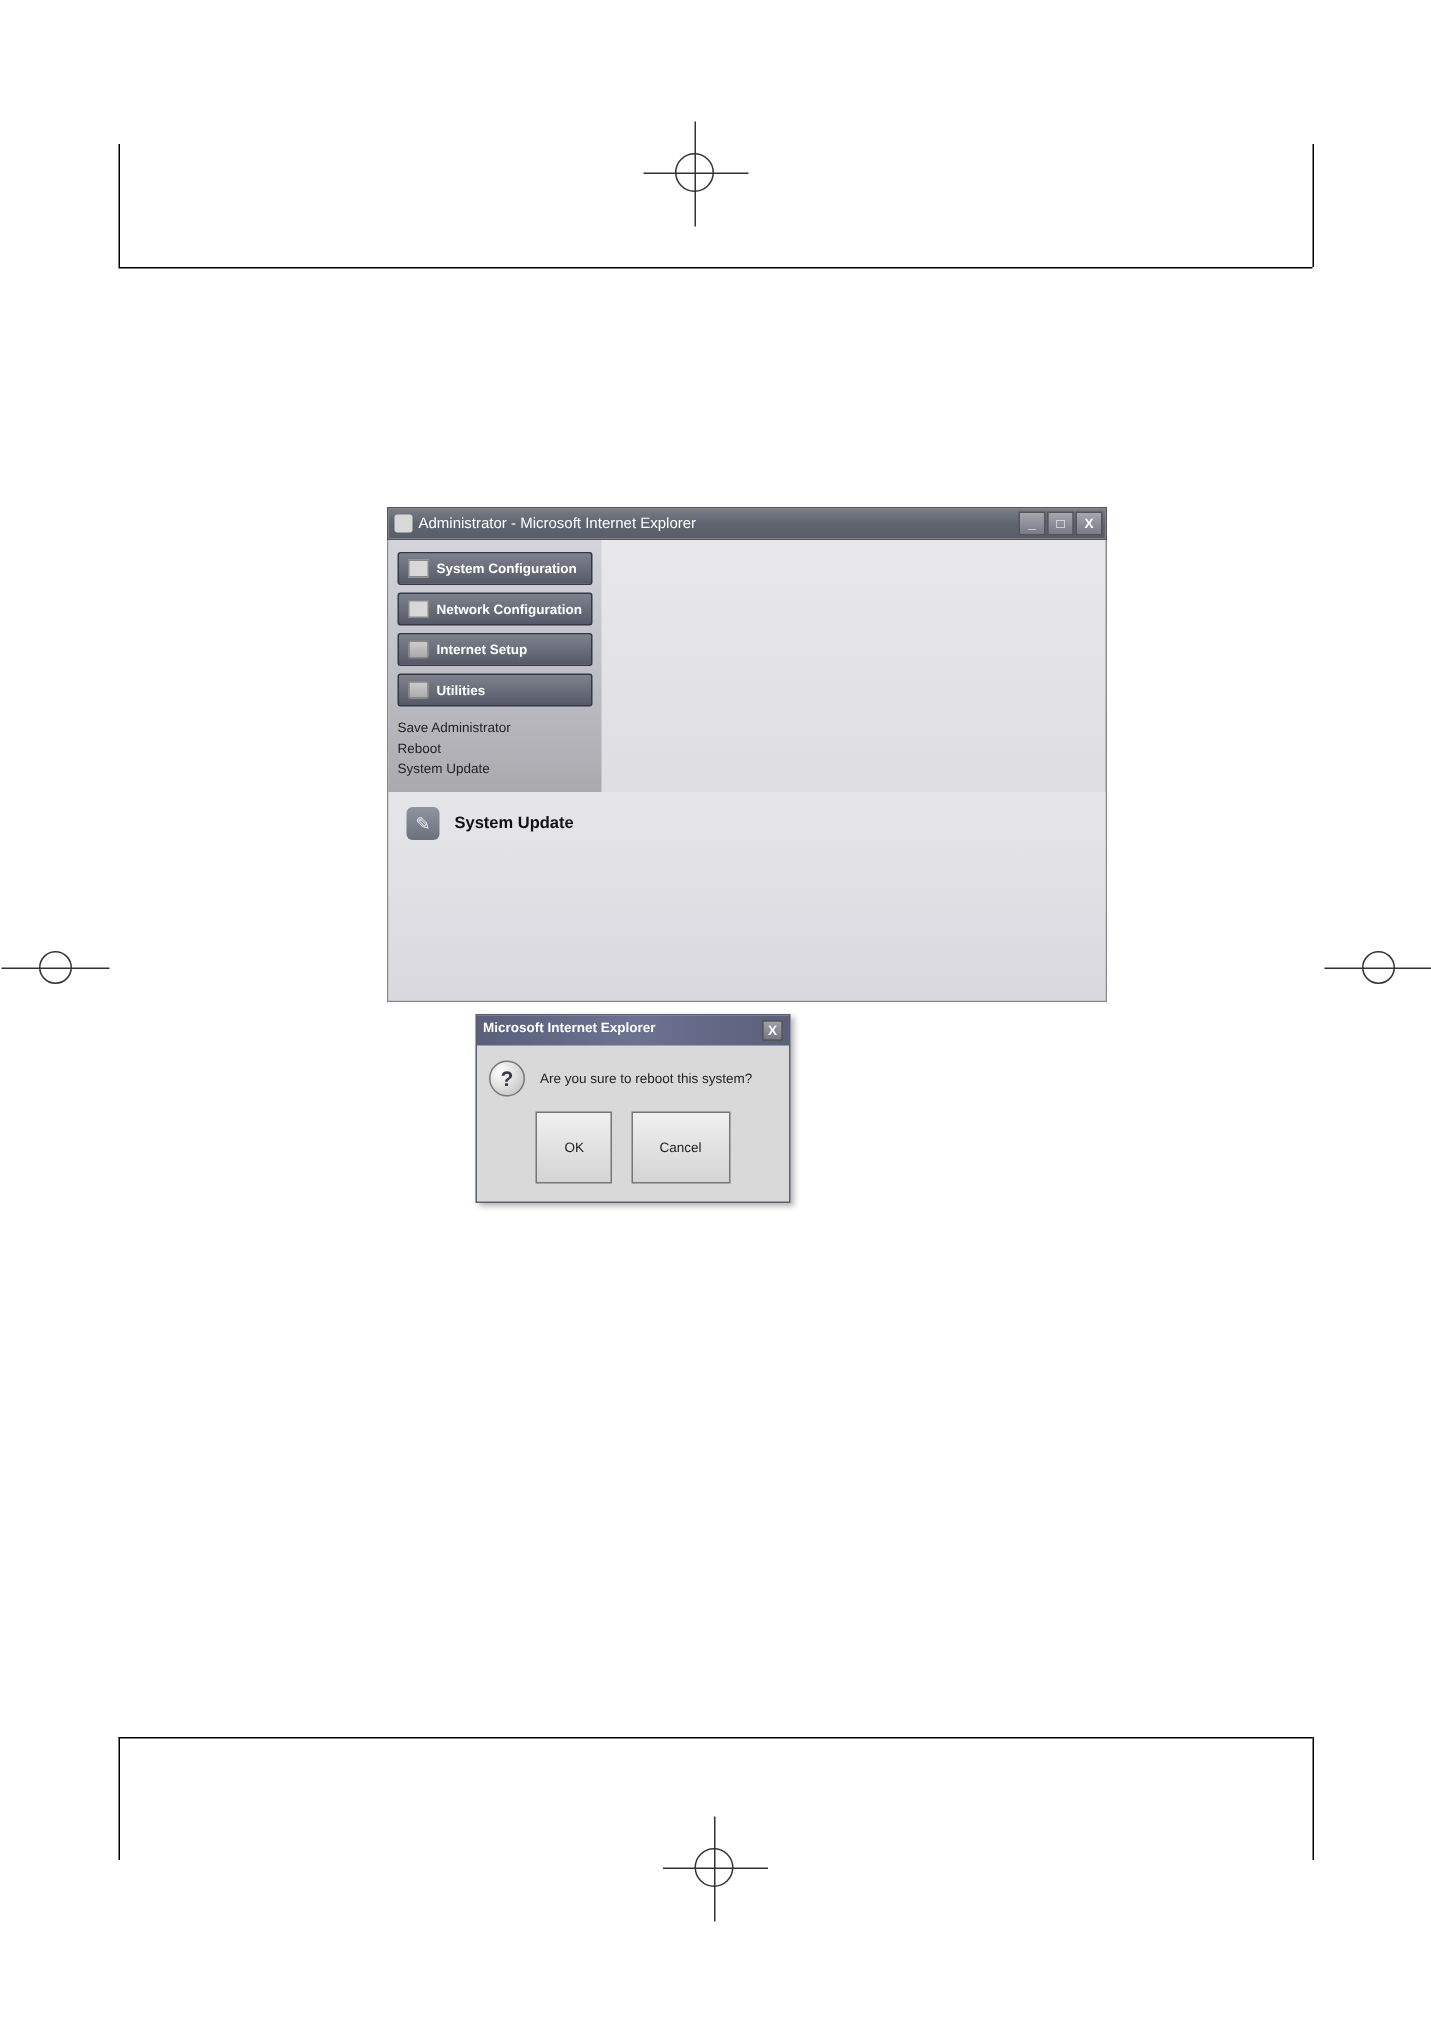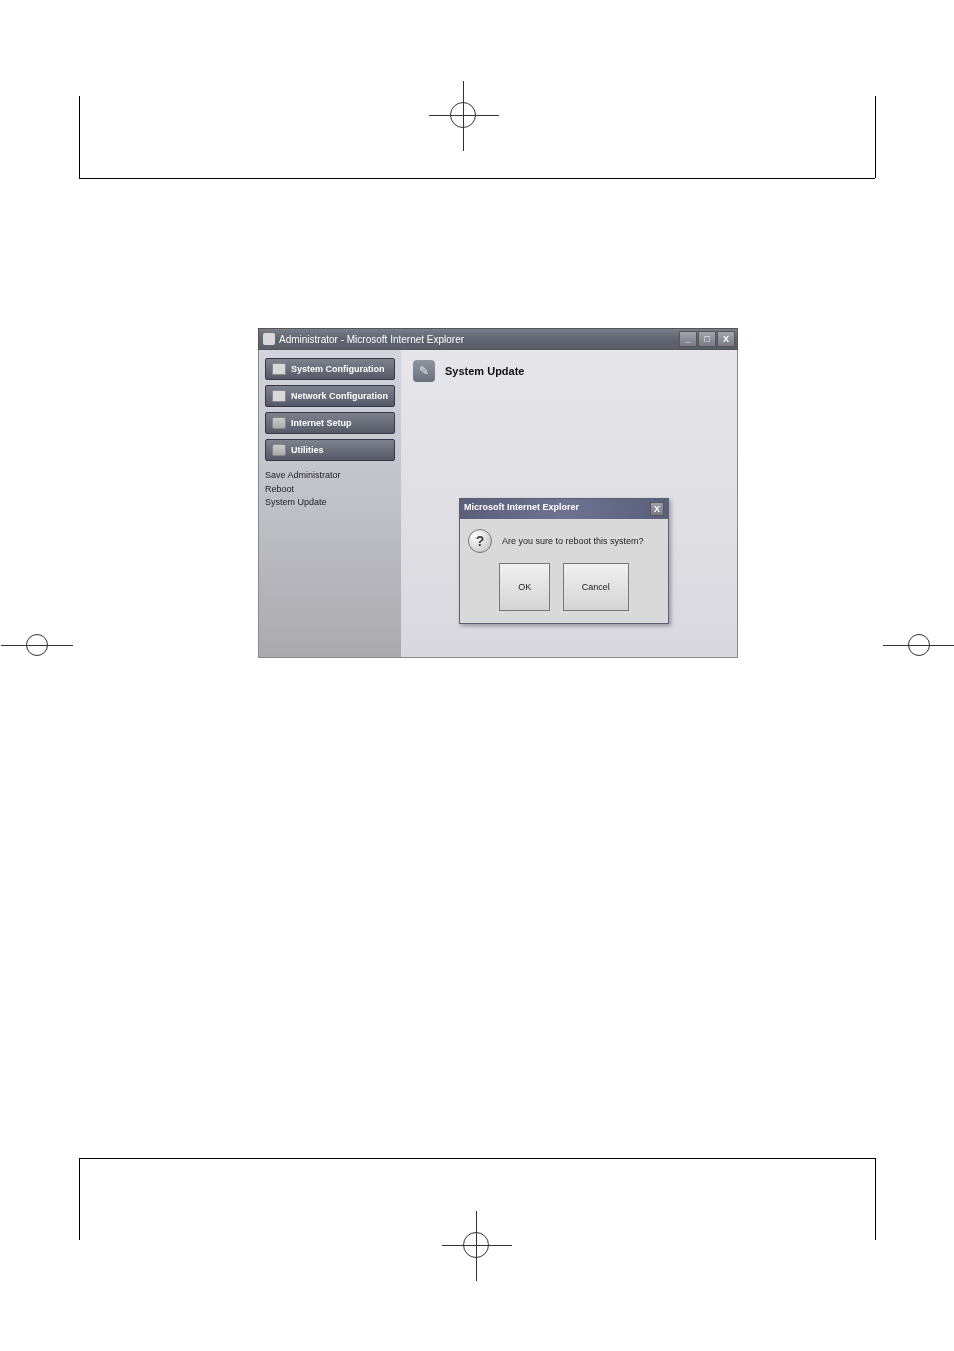--- a/index.html
+++ b/index.html
@@ -9,21 +9,21 @@
     }
     body {
       font-family: "Tahoma", Arial, sans-serif;
       background: #fff;
       width: 954px;
       height: 1351px;
       position: relative;
     }
     .page-container {
       position: absolute;
-      top: 328px;
+      top: 338px;
       left: 258px;
       width: 480px;
       height: 364px;
     }
     .titlebar {
       height: 22px;
       background: linear-gradient(to bottom, #7a7e86, #606470, #5a5e6a);
       border: 1px solid #555;
       display: flex;
       align-items: center;
@@ -56,20 +56,21 @@
       align-items: center;
       justify-content: center;
       font-weight: bold;
     }
     .window-body {
       display: flex;
       background: linear-gradient(to bottom, #e8e8ec, #d4d4da);
       border: 1px solid #888;
       border-top: none;
       height: 308px;
+      flex-direction: column;
     }
     .sidebar {
       width: 142px;
       padding: 8px 6px;
       background: linear-gradient(to bottom, #d4d4dc, #c0c0c8, #aaaaae);
     }
     .nav-button {
       display: flex;
       align-items: center;
       background: linear-gradient(to bottom, #7e828e, #565a68);

